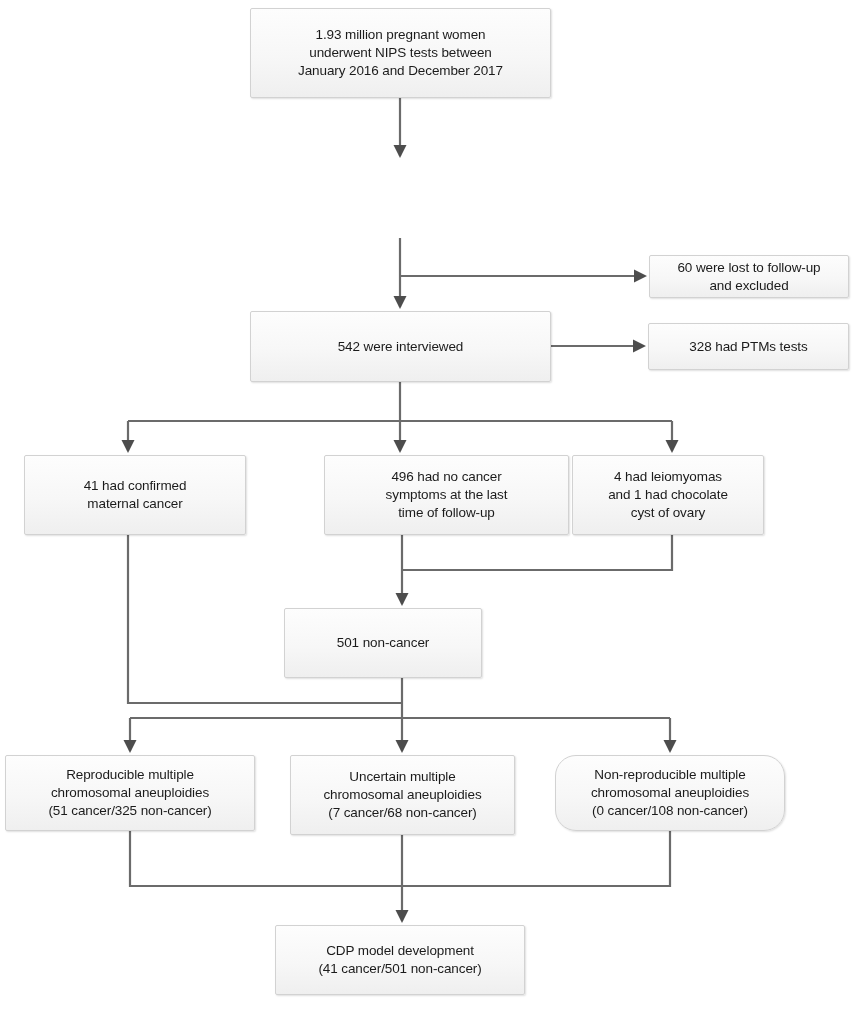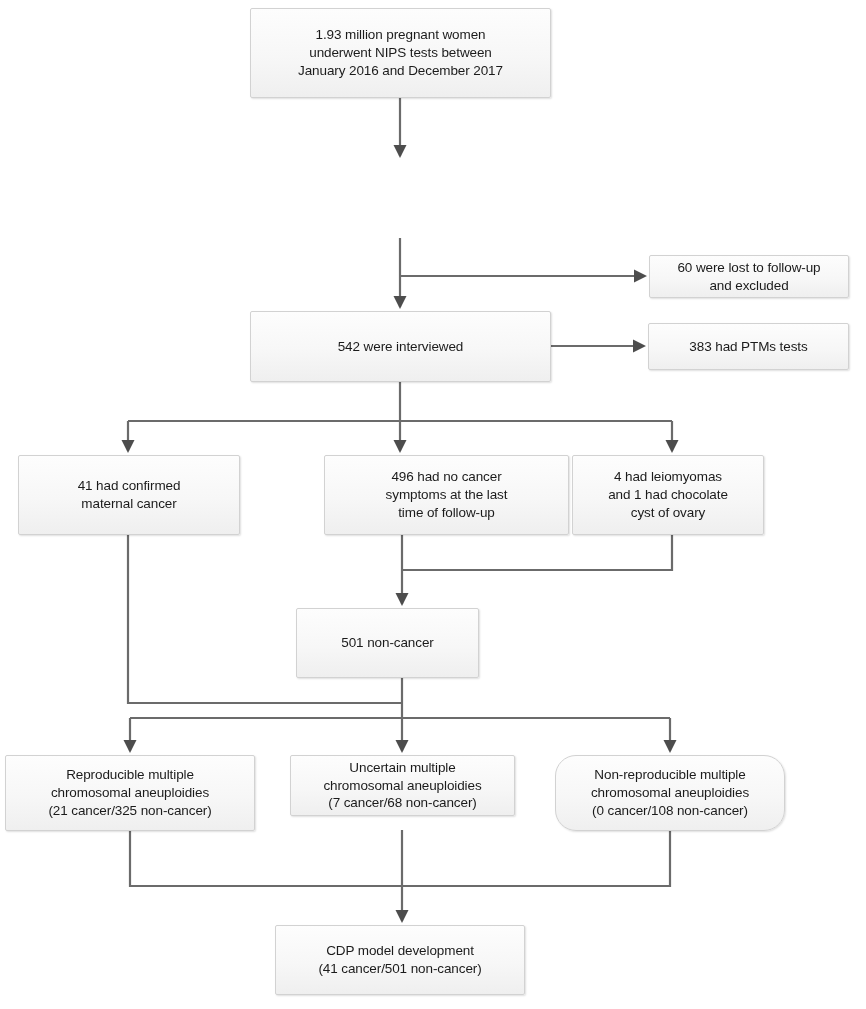--- a/index.html
+++ b/index.html
@@ -99,51 +99,51 @@
   <div class="node" style="left:649px; top:255px; width:200px; height:43px;">
     <span class="lbl">60 were lost to follow-up
 and excluded</span>
   </div>
 
   <div class="node" style="left:250px; top:311px; width:301px; height:71px;">
     <span class="lbl">542 were interviewed</span>
   </div>
 
   <div class="node" style="left:648px; top:323px; width:201px; height:47px;">
-    <span class="lbl">383 had PTMs tests</span>
+    <span class="lbl">328 had PTMs tests</span>
   </div>
 
-  <div class="node" style="left:18px; top:455px; width:222px; height:80px;">
+  <div class="node" style="left:24px; top:455px; width:222px; height:80px;">
     <span class="lbl">41 had confirmed
 maternal cancer</span>
   </div>
 
   <div class="node" style="left:300px; top:455px; width:245px; height:80px;margin-left:24px;">
     <span class="lbl">496 had no cancer
 symptoms at the last
 time of follow-up</span>
   </div>
 
   <div class="node" style="left:572px; top:455px; width:192px; height:80px;">
     <span class="lbl">4 had leiomyomas
 and 1 had chocolate
 cyst of ovary</span>
   </div>
 
-  <div class="node" style="left:296px; top:608px; width:183px; height:70px;">
+  <div class="node" style="left:284px; top:608px; width:198px; height:70px;">
     <span class="lbl">501 non-cancer</span>
   </div>
 
   <div class="node" style="left:5px; top:755px; width:250px; height:76px;">
     <span class="lbl">Reproducible multiple
 chromosomal aneuploidies
-(21 cancer/325 non-cancer)</span>
+(51 cancer/325 non-cancer)</span>
   </div>
 
-  <div class="node" style="left:290px; top:755px; width:225px; height:61px;">
+  <div class="node" style="left:290px; top:755px; width:225px; height:80px;">
     <span class="lbl">Uncertain multiple
 chromosomal aneuploidies
 (7 cancer/68 non-cancer)</span>
   </div>
 
   <div class="node" style="left:555px; top:755px; width:230px; height:76px;border-radius:21px;">
     <span class="lbl">Non-reproducible multiple
 chromosomal aneuploidies
 (0 cancer/108 non-cancer)</span>
   </div>

